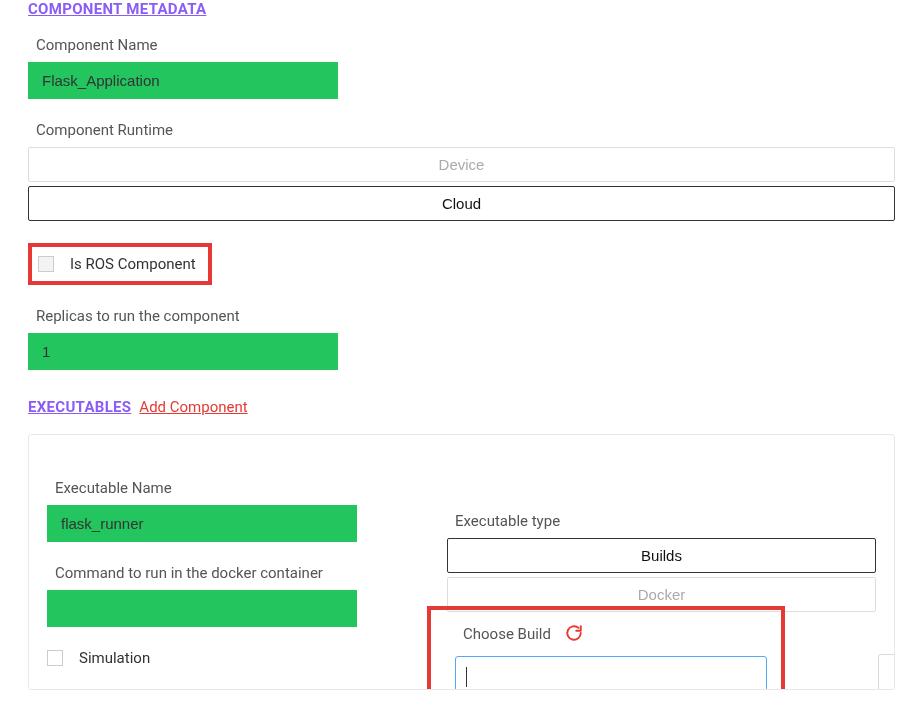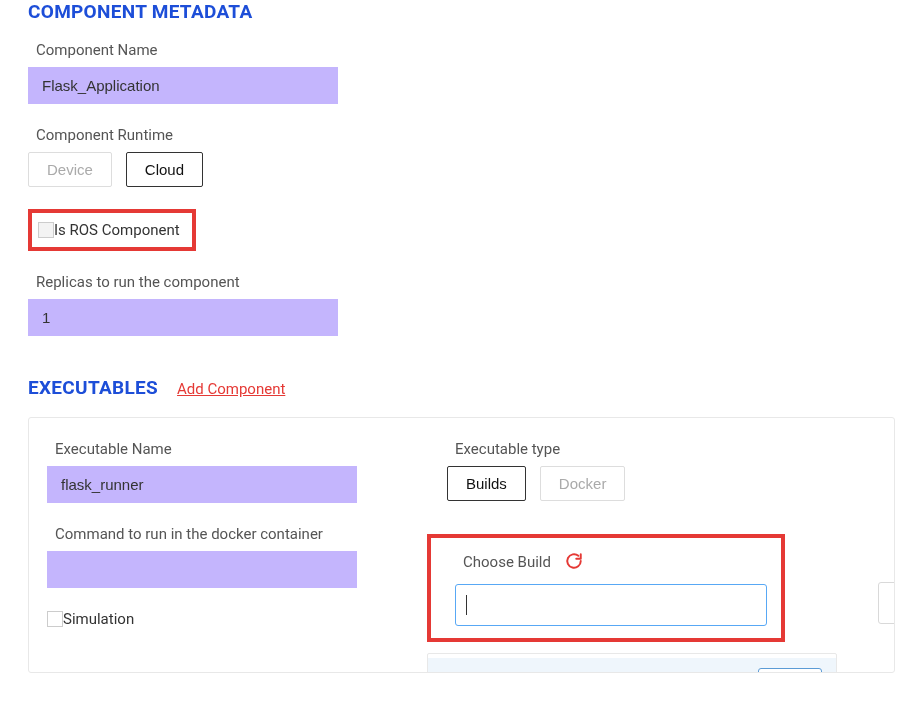--- a/index.html
+++ b/index.html
@@ -6,43 +6,44 @@
   body {
     font-family: -apple-system, BlinkMacSystemFont, "Segoe UI", Roboto, "Helvetica Neue", Arial, sans-serif;
     background: #fff;
     color: #333;
     padding: 0 28px;
     width: 923px;
     font-size: 15px;
   }
   .section-title {
     font-weight: 700;
-    font-size: 19px;
-    color: #1d4ed8;
+    font-size: 15px;
+    color: #8b5cf6;
     letter-spacing: 0.3px;
     margin-bottom: 18px;
+    text-decoration: underline;
   }
   .field-label {
     color: #555;
     font-size: 15px;
     margin-bottom: 8px;
     display: block;
     margin-left: 8px;
   }
   .text-input {
-    background: #c4b5fd;
+    background: #22c55e;
     border: none;
     padding: 10px 14px;
     font-size: 15px;
     color: #333;
     width: 310px;
     display: block;
   }
   .field-group { margin-bottom: 22px; }
-  .btn-group { display: flex; gap: 14px; }
+  .btn-group { display: flex; gap: 4px; flex-direction: column; }
   .btn {
     border: 1px solid #bbb;
     background: #fff;
     padding: 8px 18px;
     font-size: 15px;
     color: #333;
     border-radius: 2px;
     cursor: pointer;
   }
   .btn.disabled {
@@ -55,54 +56,55 @@
     color: #111;
   }
   .highlight-box {
     border: 4px solid #e53935;
     display: inline-block;
     padding: 8px 12px 8px 6px;
   }
   .checkbox-row {
     display: flex;
     align-items: center;
-    gap: 0;
+    gap: 16px;
   }
   .checkbox {
     width: 16px;
     height: 16px;
     border: 1px solid #ccc;
     background: #f3f3f3;
     display: inline-block;
   }
   .checkbox.plain {
     background: #fff;
   }
   .exec-heading-row {
     display: flex;
     align-items: baseline;
-    gap: 19px;
+    gap: 8px;
     margin-bottom: 18px;
-    margin-top: 40px;
+    margin-top: 28px;
   }
   .add-link {
     color: #e53935;
     text-decoration: underline;
     font-size: 15px;
     cursor: pointer;
   }
   .exec-panel {
     border: 1px solid #e8e8e8;
     border-radius: 3px;
     padding: 22px 18px 0 18px;
     display: flex;
     gap: 40px;
     overflow: hidden;
     height: 256px;
     position: relative;
+    align-items: center;
   }
   .exec-left { flex: 0 0 360px; }
   .exec-right { flex: 1; position: relative; }
   .refresh-icon {
     display: inline-block;
     vertical-align: middle;
     margin-left: 10px;
   }
   .build-box {
     border: 4px solid #e53935;

